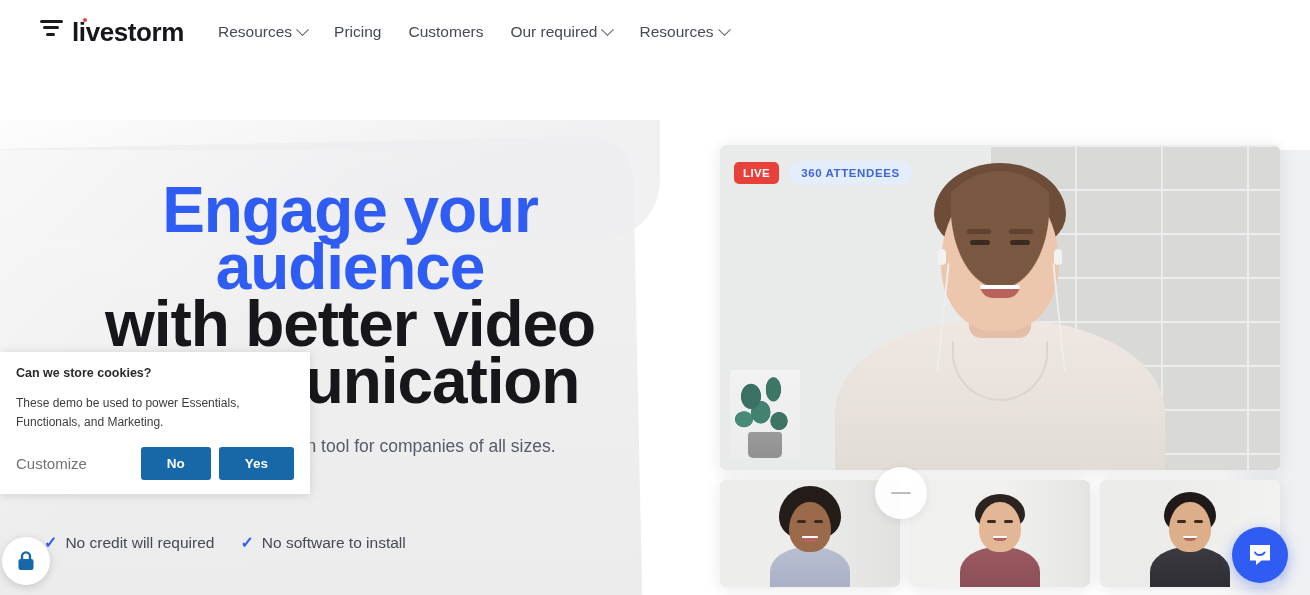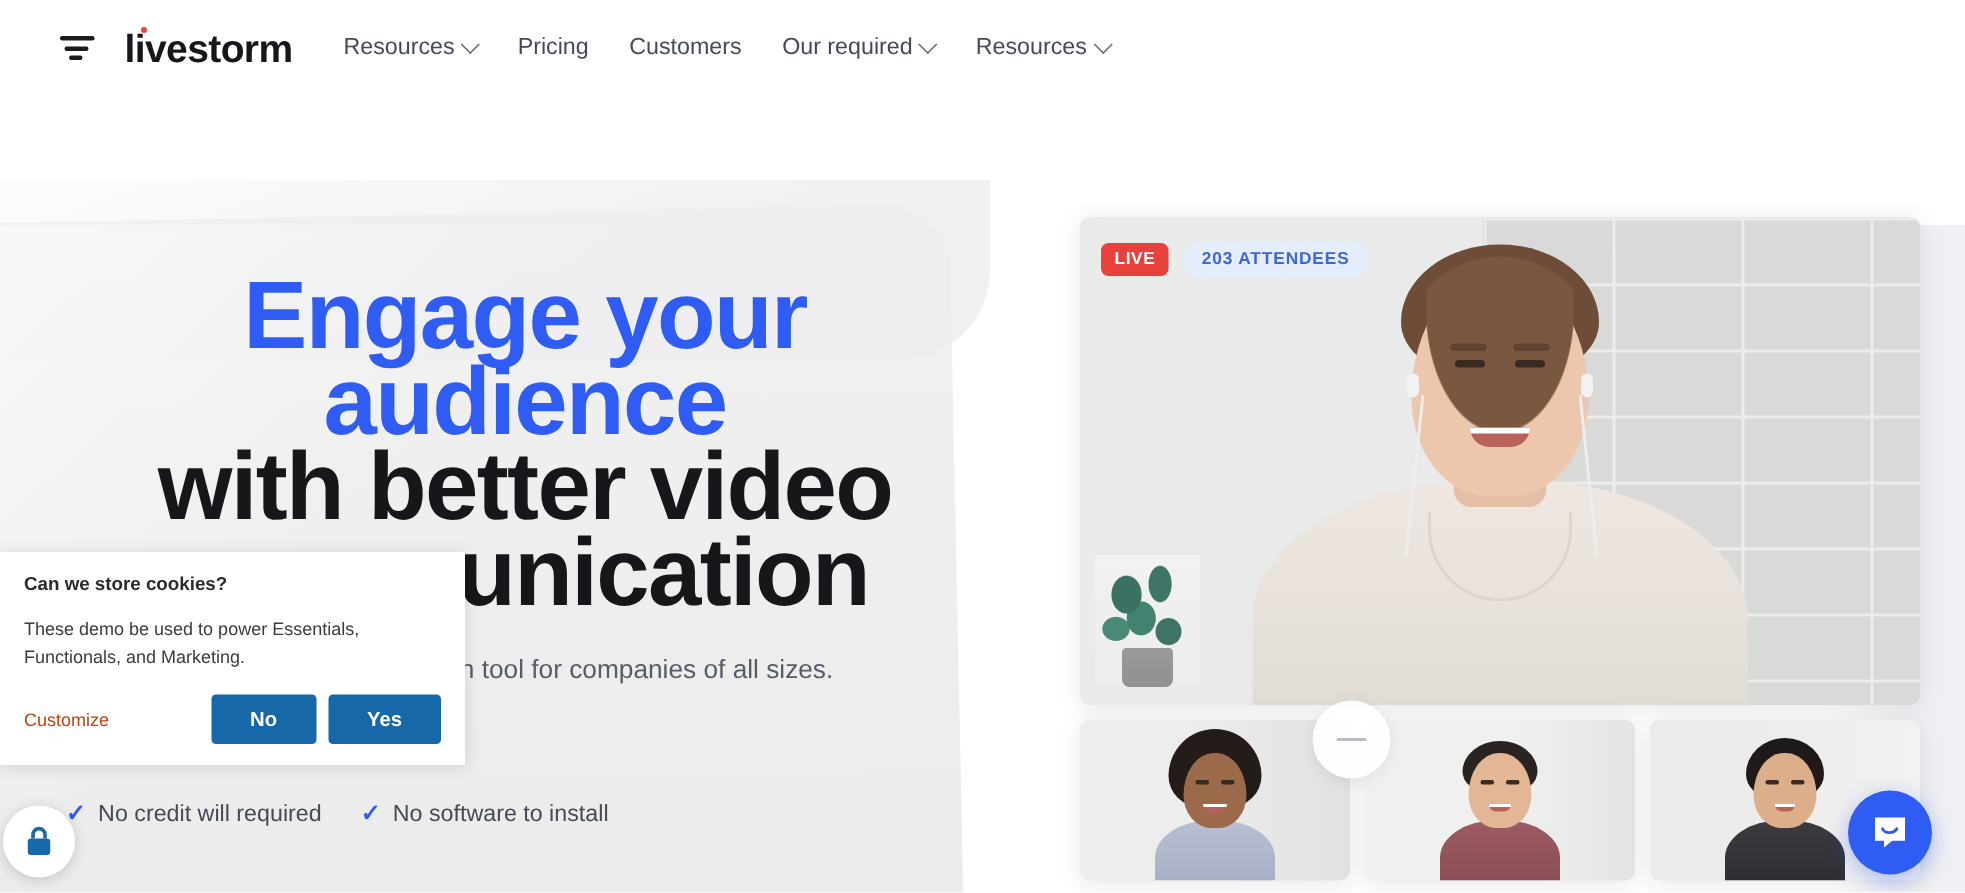--- a/index.html
+++ b/index.html
@@ -34,21 +34,21 @@
   .right-bg-strip {
     position:absolute; right:0; top:150px; width:90px; height:445px;
     background:linear-gradient(90deg,rgba(240,241,243,0) 0%, #eef0f3 70%);
   }
 
   
   .header {
     position: absolute; left:0; top:0; width:1310px; height:64px;
     background:#fff; display:flex; align-items:center; z-index:40;
   }
-  .brand { display:flex; align-items:center; margin-left:40px; gap:20px; cursor:pointer; }
+  .brand { display:flex; align-items:flex-start; margin-left:40px; gap:9px; cursor:pointer; }
   .brand-mark { width:23px; height:22px; position:relative; }
   .brand-mark i { position:absolute; left:0; height:3.4px; background:#1b1b1f; border-radius:2px; }
   .brand-mark i:nth-child(1){ top:3px; width:23px; }
   .brand-mark i:nth-child(2){ top:9.5px; width:16px; left:3px; }
   .brand-mark i:nth-child(3){ top:16px; width:9px; left:6px; }
   .brand-text { font-size:26px; font-weight:700; color:#17171b; letter-spacing:-.4px; position:relative; }
   .brand-dot { position:absolute; width:4px; height:4px; border-radius:50%; background:#ee4036; left:11px; top:1px; }
 
   .nav { display:flex; align-items:center; margin-left:34px; gap:27px; }
   .nav-item {
@@ -167,28 +167,28 @@
     background:#e8413c; color:#fff; font-size:11.5px; font-weight:700; letter-spacing:.4px;
     padding:5px 9px; border-radius:5px;
   }
   .badge-attendees {
     background:#e4edfb; color:#3f66d4; font-size:11.5px; font-weight:700; letter-spacing:.6px;
     padding:6px 12px; border-radius:13px;
   }
 
   
   .cookie {
-    position:absolute; left:0; top:368px; width:310px; height:142px;
+    position:absolute; left:0; top:352px; width:310px; height:142px;
     background:#fff; box-shadow:0 1px 10px rgba(0,0,0,.13);
     padding:14px 16px 0 16px; z-index:60;
   }
   .cookie-title { font-size:12.5px; font-weight:700; color:#2b2b2b; }
   .cookie-body { margin-top:14px; font-size:12px; line-height:19px; color:#3c3c3c; }
   .cookie-actions { position:absolute; left:16px; right:16px; bottom:14px; display:flex; align-items:center; }
-  .cookie-customize { font-size:12px; color:#c2410c; cursor:pointer; }
+  .cookie-customize { font-size:15px; color:#737373; cursor:pointer; }
   .cookie-btns { margin-left:auto; display:flex; gap:8px; }
   .cookie-btn {
     background:#1668a8; color:#fff; border:none; border-radius:3px;
     font-size:13.5px; font-weight:700; padding:9px 26px; cursor:pointer;
     font-family:"Liberation Sans", sans-serif;
   }
 
   
   .privacy-fab {
     position:absolute; left:2px; bottom:10px; width:48px; height:48px; border-radius:50%;
@@ -288,21 +288,21 @@
         <div class="mouth"></div>
         <div class="earbud l"></div>
           <div class="earbud r"></div>
         <div class="cord l"></div>
           <div class="cord r"></div>
         <div class="necklace"></div>
       </div>
 
       <div class="badges">
         <span class="badge-live">LIVE</span>
-        <span class="badge-attendees">203 ATTENDEES</span>
+        <span class="badge-attendees">360 ATTENDEES</span>
       </div>
     </div>
 
     <div class="tile-row">
 
       <div class="tile tile-small">
         <div class="bg-wall" style="background:linear-gradient(90deg,#ededec 0 40%,#e1e1e0 100%)"></div>
         <div class="person tsp">
           <div class="p-body" style="background:linear-gradient(#b9bfd2,#a9b0c6)"></div>
           <div class="p-hair" style="background:#241c18;width:62px;height:52px;top:6px"></div>

